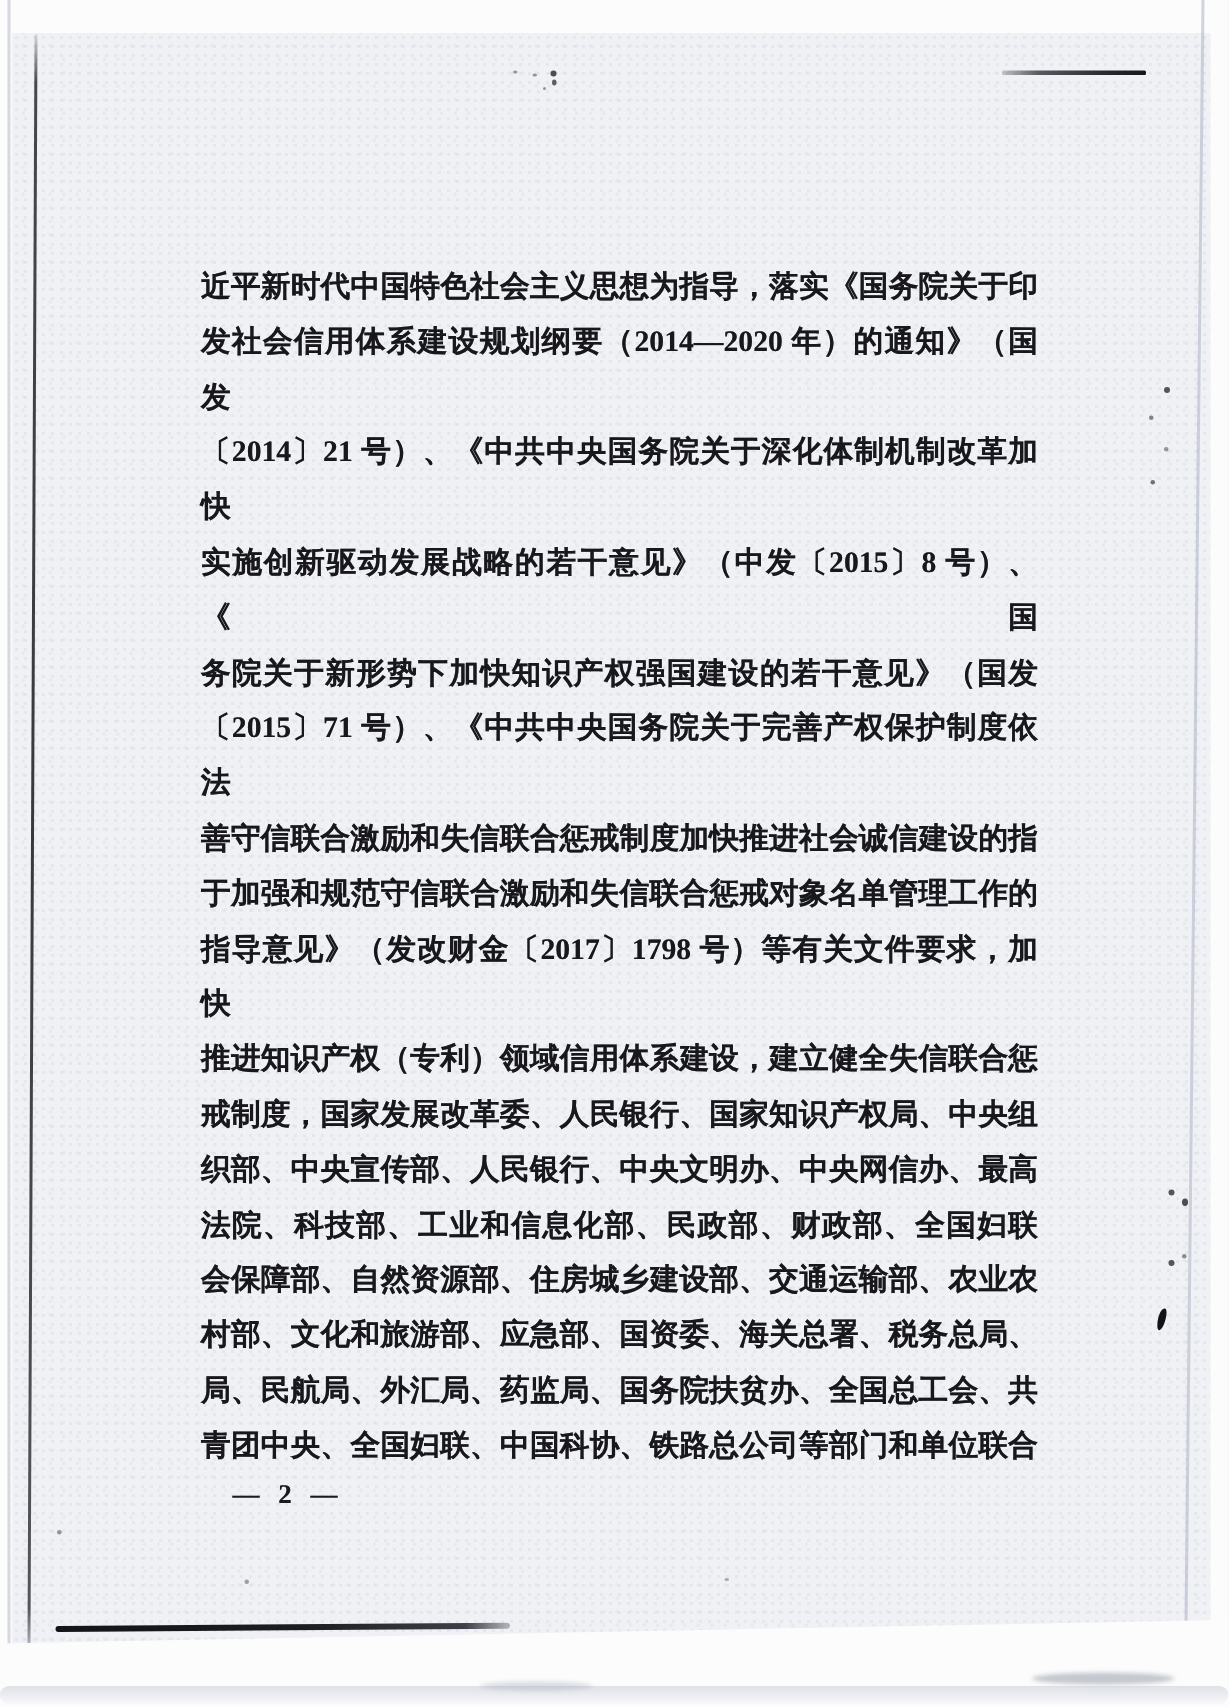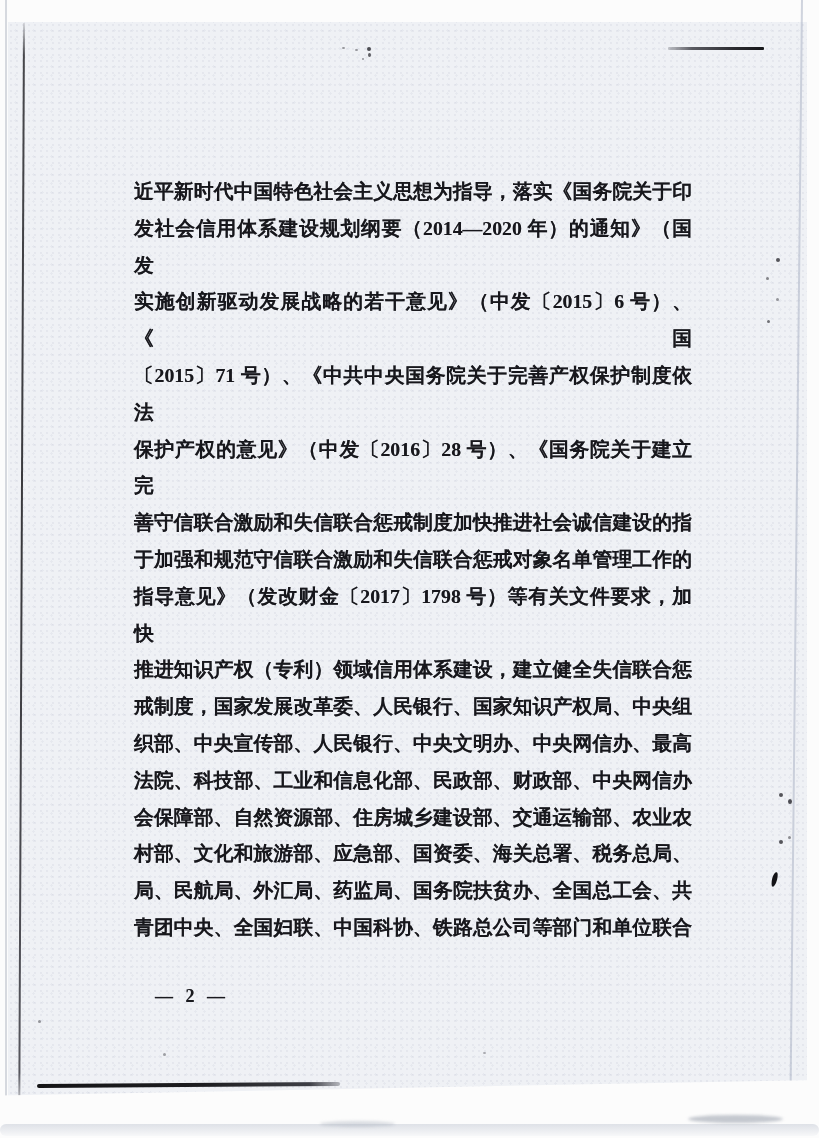--- a/index.html
+++ b/index.html
@@ -86,30 +86,31 @@
 <div>
   <div class="scan-page"></div>
   <div class="left-strip"></div>
   <div class="left-line"></div>
   <div class="right-edge"></div>
   <div class="tr-line"></div>
 
   <div class="text-block">
     <div class="t-line">近平新时代中国特色社会主义思想为指导，落实《国务院关于印</div>
     <div class="t-line">发社会信用体系建设规划纲要（2014—2020 年）的通知》（国发</div>
-    <div class="t-line">实施创新驱动发展战略的若干意见》（中发〔2015〕6 号）、《国</div>
+    <div class="t-line">〔2014〕21 号）、《中共中央国务院关于深化体制机制改革加快</div>
+    <div class="t-line">实施创新驱动发展战略的若干意见》（中发〔2015〕8 号）、《国</div>
+    <div class="t-line">务院关于新形势下加快知识产权强国建设的若干意见》（国发</div>
     <div class="t-line">〔2015〕71 号）、《中共中央国务院关于完善产权保护制度依法</div>
-    <div class="t-line">保护产权的意见》（中发〔2016〕28 号）、《国务院关于建立完</div>
     <div class="t-line">善守信联合激励和失信联合惩戒制度加快推进社会诚信建设的指</div>
     <div class="t-line">于加强和规范守信联合激励和失信联合惩戒对象名单管理工作的</div>
     <div class="t-line">指导意见》（发改财金〔2017〕1798 号）等有关文件要求，加快</div>
     <div class="t-line">推进知识产权（专利）领域信用体系建设，建立健全失信联合惩</div>
     <div class="t-line">戒制度，国家发展改革委、人民银行、国家知识产权局、中央组</div>
     <div class="t-line">织部、中央宣传部、人民银行、中央文明办、中央网信办、最高</div>
-    <div class="t-line">法院、科技部、工业和信息化部、民政部、财政部、中央网信办</div>
+    <div class="t-line">法院、科技部、工业和信息化部、民政部、财政部、全国妇联</div>
     <div class="t-line">会保障部、自然资源部、住房城乡建设部、交通运输部、农业农</div>
     <div class="t-line">村部、文化和旅游部、应急部、国资委、海关总署、税务总局、</div>
     <div class="t-line">局、民航局、外汇局、药监局、国务院扶贫办、全国总工会、共</div>
     <div class="t-line">青团中央、全国妇联、中国科协、铁路总公司等部门和单位联合</div>
 
   </div>
 
   <div class="page-num">— 2 —</div>
 
   <div class="bl-line"></div>

